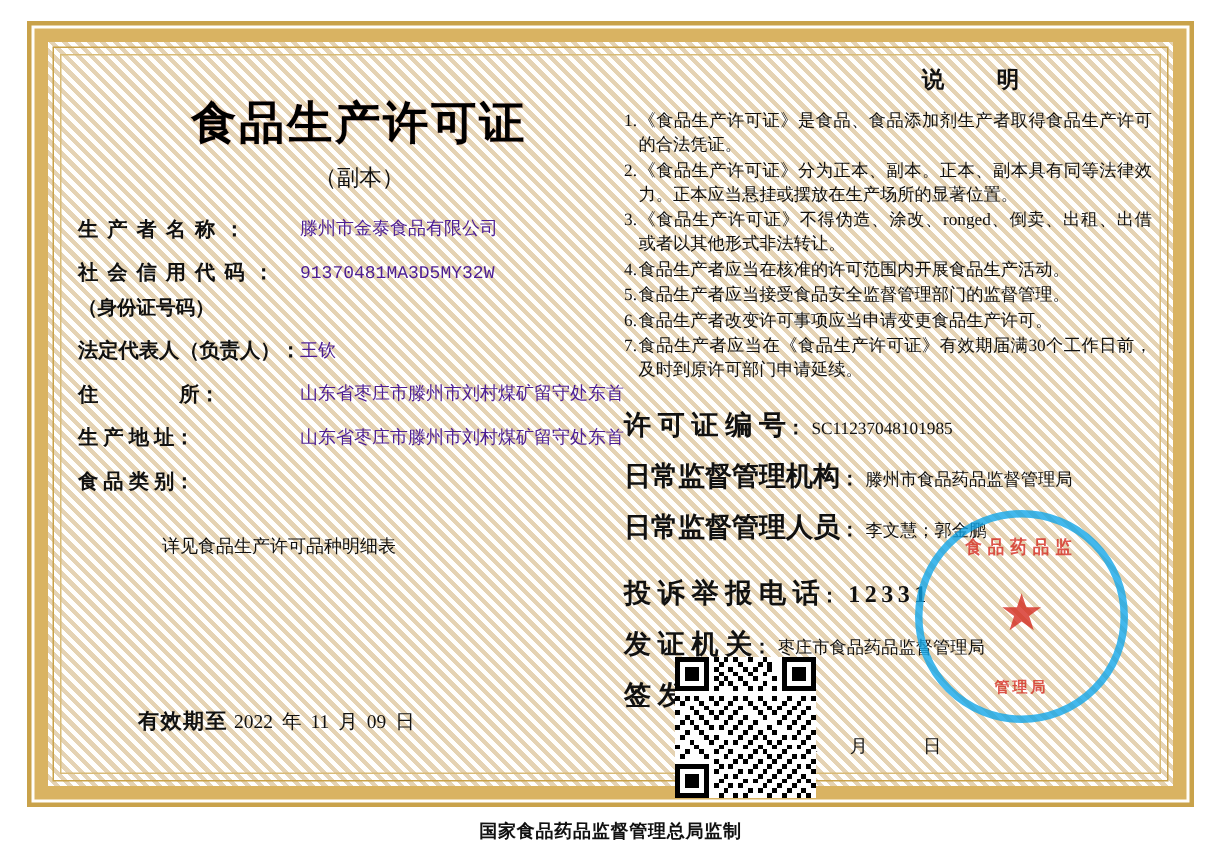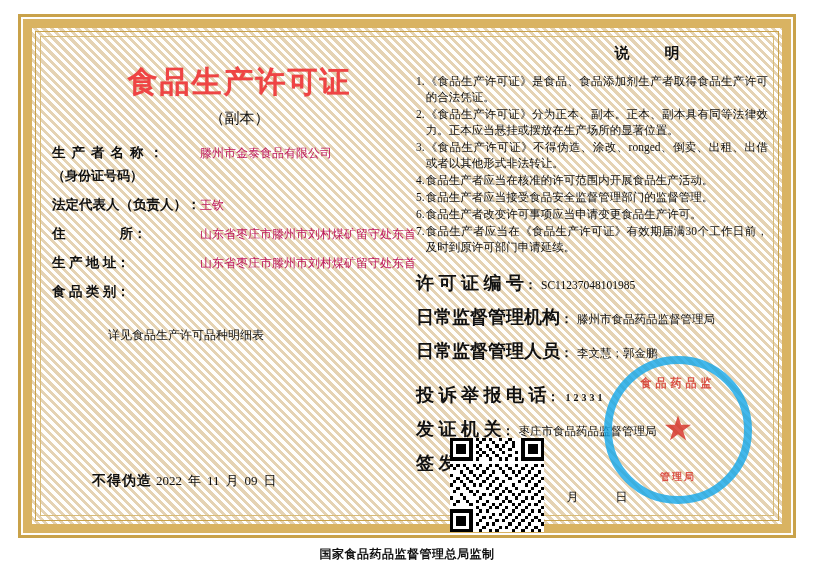--- a/index.html
+++ b/index.html
@@ -69,21 +69,21 @@
 
   
   .left-col {
     position: absolute;
     left: 6px;
     top: 0;
     width: 375px;
     height: 100%;
   }
   .main-title {
-    color: #ef4444;
+    color: #000000;
     font-family: "DejaVu Serif", "Liberation Serif", serif;
     font-weight: bold;
     font-size: 30px;
     letter-spacing: 2px;
     text-align: center;
     margin-top: 22px;
     text-shadow: 0 0 1px rgba(180,50,10,0.4);
   }
   .sub-title {
     text-align: center;
@@ -107,21 +107,22 @@
     font-size: 13.5px;
     font-weight: bold;
     letter-spacing: 0px;
     white-space: nowrap;
   }
   .lbl-sp6 { letter-spacing: 6px; }
   .field-value {
     font-size: 12px;
     line-height: 15px;
     padding-top: 2px;
-    color: #be185d;
+    color: #4c1d95;
+    font-family: Liberation Mono, monospace;
   }
   .field-sub {
     margin-top: -6px;
     margin-bottom: 11px;
     font-size: 13px;
     font-weight: bold;
     width: 148px;
   }
   .cat-note {
     margin-top: 26px;
@@ -193,41 +194,41 @@
     font-weight: bold;
     font-size: 18px;
     white-space: nowrap;
   }
   .rfield-colon { font-weight: bold; font-size: 13px; }
   .rfield-value {
     font-size: 11.5px;
     padding-left: 4px;
   }
   .phone-value {
-    font-size: 10px;
+    font-size: 16px;
     font-weight: bold;
     letter-spacing: 3px;
     padding-left: 6px;
   }
   .sign-date {
     margin-top: 14px;
     font-size: 12px;
     padding-left: 52px;
     letter-spacing: 1px;
   }
   .sign-date .d { padding: 0 16px; }
 
   
   .seal {
     position: absolute;
     right: 16px;
-    top: 316px;
+    top: 300px;
     width: 132px;
     height: 132px;
-    border: 8px solid #0ea5e9;
+    border: 5px solid #0ea5e9;
     border-radius: 50%;
     opacity: 0.78;
     color: #d4281e;
   }
   .seal .star {
     position: absolute;
     left: 50%;
     top: 50%;
     transform: translate(-50%, -52%);
     font-size: 34px;
@@ -291,20 +292,24 @@
       <div class="main-title">食品生产许可证</div>
       <div class="sub-title">（副本）</div>
 
       <div class="fields">
 
         <div class="field-row">
           <div class="field-label lbl-sp6">生产者名称：</div>
           <div class="field-value">滕州市金泰食品有限公司</div>
         </div>
 
+        <div class="field-row">
+          <div class="field-label lbl-sp6">社会信用代码：</div>
+          <div class="field-value">91370481MA3D5MY32W</div>
+        </div>
         <div class="field-sub">（身份证号码）</div>
 
         <div class="field-row">
           <div class="field-label">法定代表人（负责人）：</div>
           <div class="field-value">王钦</div>
         </div>
 
         <div class="field-row">
           <div class="field-label">住　　　　所：</div>
           <div class="field-value">山东省枣庄市滕州市刘村煤矿留守处东首</div>
@@ -317,21 +322,21 @@
 
         <div class="field-row">
           <div class="field-label">食 品 类 别：</div>
           <div class="field-value"></div>
         </div>
 
         <div class="cat-note">详见食品生产许可品种明细表</div>
       </div>
 
       <div class="valid-row">
-        <span class="vlabel">不得伪造</span>
+        <span class="vlabel">有效期至</span>
         <span class="vnum">2022</span>
         <span class="vunit">年</span>
         <span class="vnum">11</span>
         <span class="vunit">月</span>
         <span class="vnum">09</span>
         <span class="vunit">日</span>
       </div>
     </div>
 
     <div class="right-col">

